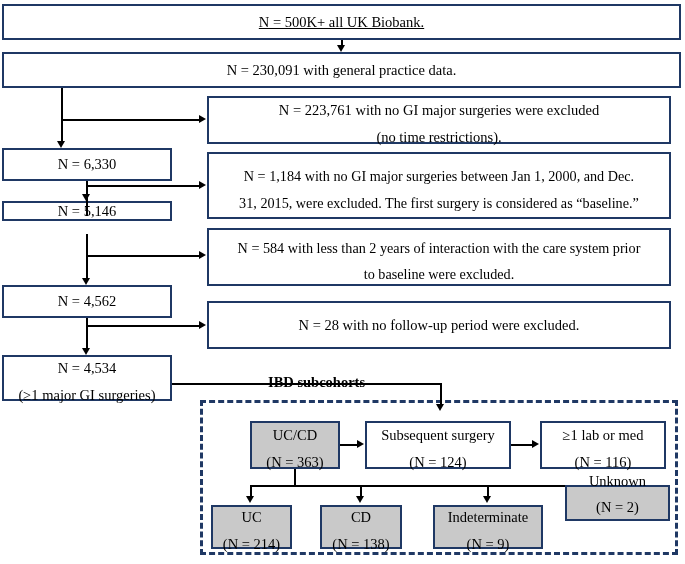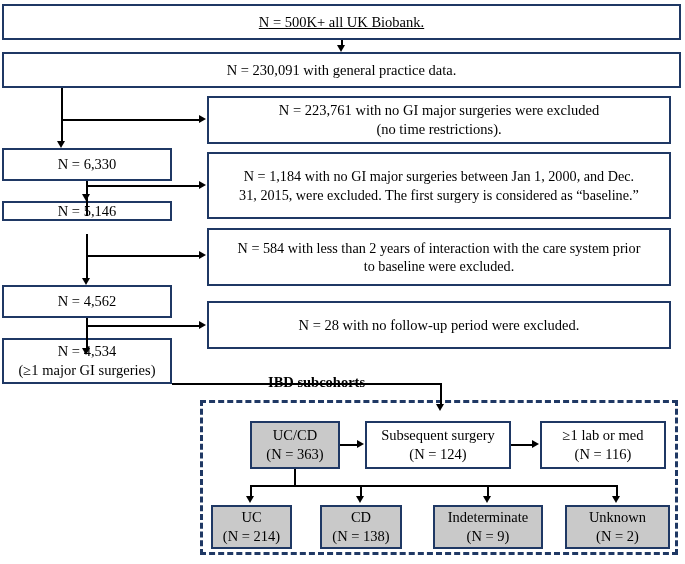--- a/index.html
+++ b/index.html
@@ -27,21 +27,21 @@
     align-items: center;
     justify-content: center;
     text-align: center;
     font-size: 14.5px;
     line-height: 1.28;
     color: #000000;
     padding: 2px 6px;
   }
   .box.gray { background: #c9c9c9; }
   .box .lines { width: 100%; }
-  .box .l2 { display: block; }
+  .box .l2 { display: block; margin-top: 8px; }
 
   
   .vline {
     position: absolute;
     width: 2px;
     background: #000000;
   }
   .hline {
     position: absolute;
     height: 2px;
@@ -103,21 +103,21 @@
       <span>N = 5,146</span>
     </span>
   </div>
 
   <div class="box" style="left:2px; top:285px; width:170px; height:33px;">
     <span class="lines">
       <span>N = 4,562</span>
     </span>
   </div>
 
-  <div class="box" style="left:2px; top:338px; width:170px; height:46px;">
+  <div class="box" style="left:2px; top:355px; width:170px; height:46px;">
     <span class="lines">
       <span class="l2">N = 4,534</span>
       <span class="l2">(≥1 major GI surgeries)</span>
     </span>
   </div>
 
   <div class="box" style="left:207px; top:96px; width:464px; height:48px;">
     <span class="lines">
       <span class="l2">N = 223,761 with no GI major surgeries were excluded</span>
       <span class="l2">(no time restrictions).</span>
@@ -232,20 +232,20 @@
     </span>
   </div>
 
   <div class="box gray" style="left:433px; top:505px; width:110px; height:44px;">
     <span class="lines">
       <span class="l2">Indeterminate</span>
       <span class="l2">(N = 9)</span>
     </span>
   </div>
 
-  <div class="box gray" style="left:565px; top:505px; width:105px; height:44px;">
+  <div class="box gray" style="left:565px; top:485px; width:105px; height:36px;align-items:flex-end;">
     <span class="lines">
       <span class="l2">Unknown</span>
       <span class="l2">(N = 2)</span>
     </span>
   </div>
 
 </div>
 
 </body></html>

